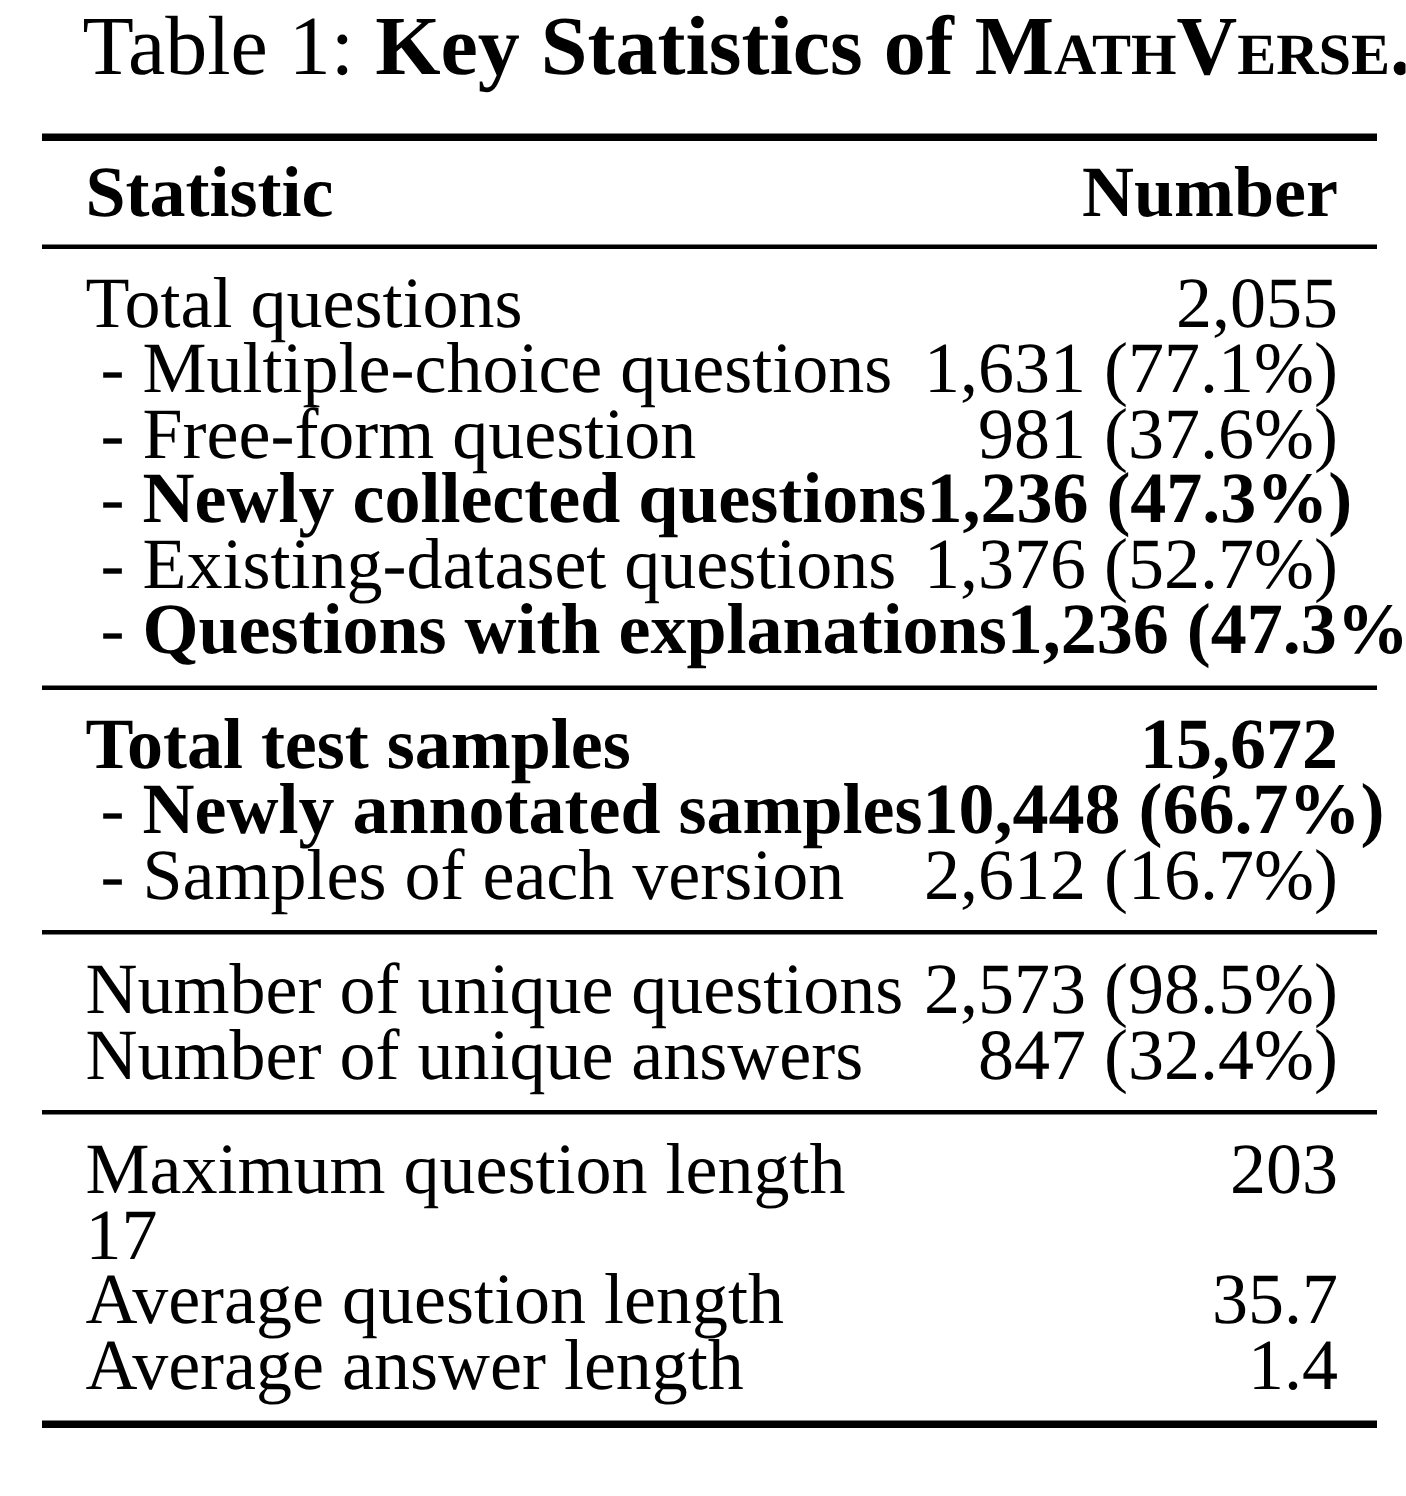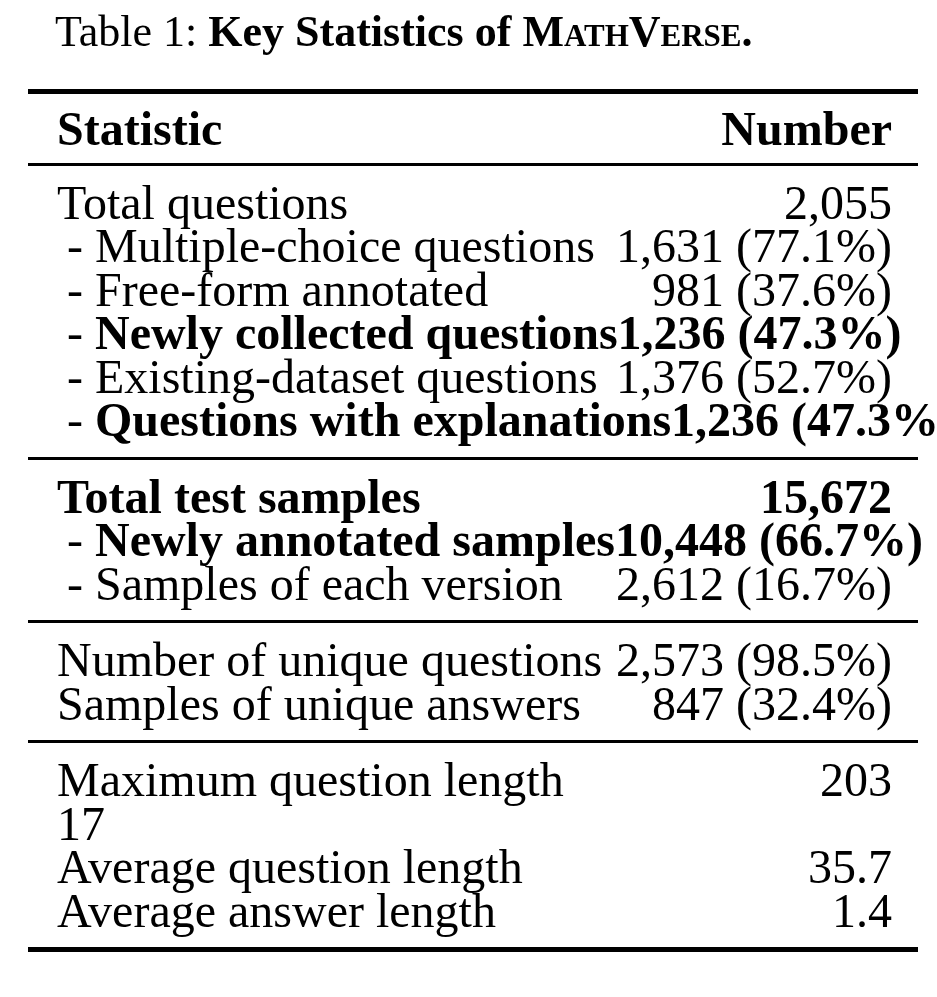--- a/index.html
+++ b/index.html
@@ -13,21 +13,21 @@
   .page {
     position: relative;
     width: 937px;
     height: 997px;
     font-family: "Liberation Serif", serif;
     color: #000000;
     box-sizing: border-box;
   }
   .caption {
     margin: 4px 0 0 55px;
-    font-size: 44px;
+    font-size: 56px;
     line-height: 55px;
     white-space: nowrap;
   }
   .b { font-weight: 700; }
   .sc { font-variant: small-caps; }
   .stat-table {
     margin: 30px 19px 0 28px;
     border-top: 5px solid #000;
     border-bottom: 5px solid #000;
     font-size: 48px;
@@ -77,21 +77,21 @@
     <div class="section">
       <div class="row">
         <span class="label"><span class="dash"></span><span>Total questions</span></span>
         <span class="value">2,055</span>
       </div>
       <div class="row indent">
         <span class="label"><span class="dash">- </span><span>Multiple-choice questions</span></span>
         <span class="value">1,631 (77.1%)</span>
       </div>
       <div class="row indent">
-        <span class="label"><span class="dash">- </span><span>Free-form annotated</span></span>
+        <span class="label"><span class="dash">- </span><span>Free-form question</span></span>
         <span class="value">981 (37.6%)</span>
       </div>
       <div class="row indent">
         <span class="label"><span class="dash">- </span><span class="b">Newly collected questions</span></span>
         <span class="value b">1,236 (47.3%)</span>
       </div>
       <div class="row indent">
         <span class="label"><span class="dash">- </span><span>Existing-dataset questions</span></span>
         <span class="value">1,376 (52.7%)</span>
       </div>
@@ -115,21 +115,21 @@
         <span class="value">2,612 (16.7%)</span>
       </div>
     </div>
 
     <div class="section">
       <div class="row">
         <span class="label"><span class="dash"></span><span>Number of unique questions</span></span>
         <span class="value">2,573 (98.5%)</span>
       </div>
       <div class="row">
-        <span class="label"><span class="dash"></span><span>Samples of unique answers</span></span>
+        <span class="label"><span class="dash"></span><span>Number of unique answers</span></span>
         <span class="value">847 (32.4%)</span>
       </div>
     </div>
 
     <div class="section">
       <div class="row">
         <span class="label"><span class="dash"></span><span>Maximum question length</span></span>
         <span class="value">203</span>
       </div>
       <div class="row">

